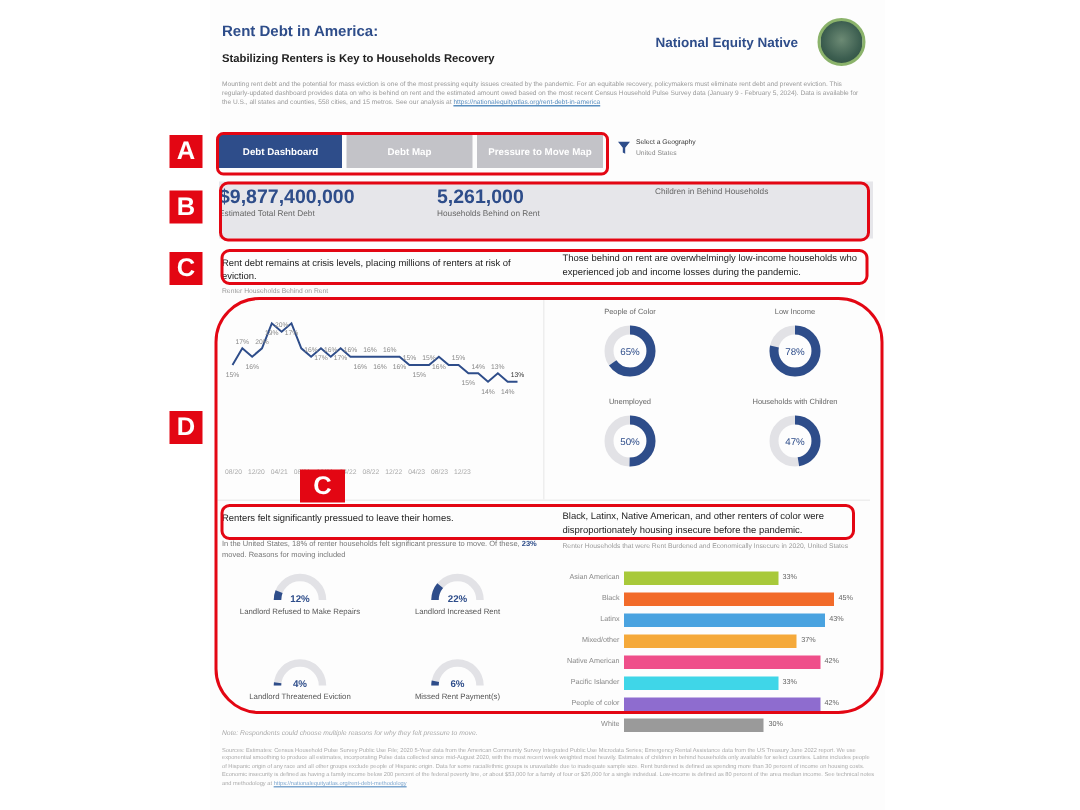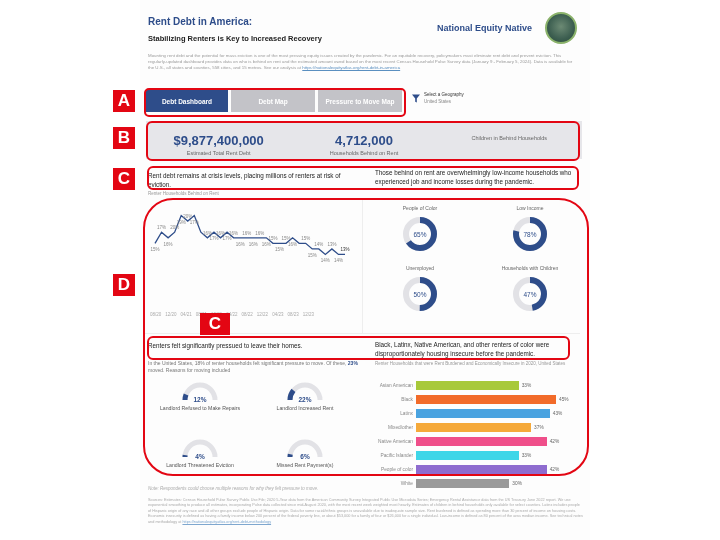--- a/index.html
+++ b/index.html
@@ -18,21 +18,21 @@
 
   .tabs { position: absolute; left: 6px; top: 90px; display: flex; gap: 3px; }
   .tab { height: 22px; display: flex; align-items: center; justify-content: center; font-size: 6.5px; font-weight: bold; color: #fff; background: #c3c3c8; }
   .tab.active { background: #2e4d8a; }
   .geo { position: absolute; left: 272px; top: 92px; display: flex; gap: 4px; }
   .geo .funnel { width: 8px; height: 9px; margin-top: 2px; }
   .geo-label { font-size: 4.5px; color: #333; }
   .geo-value { font-size: 4.5px; color: #888; margin-top: 2px; }
 
   .kpis { position: absolute; left: 6px; top: 121px; width: 436px; height: 38px; background: #e6e6ea; display: flex; }
-  .kpi { flex: 1; text-align: center; padding-top: 12px; }
+  .kpi { flex: 1; padding-top: 2px; }
   .kpi-value { font-size: 13px; font-weight: bold; color: #2e4d8a; }
   .kpi-label { font-size: 5.5px; color: #666; margin-top: 2px; }
 
   .headline { position: absolute; font-size: 6.3px; line-height: 9px; color: #222; }
   .subhead { position: absolute; font-size: 4.5px; color: #999; }
 
   .line-chart { position: absolute; left: 5px; top: 200px; width: 215px; height: 120px; }
   .xlabels { position: absolute; left: 10px; top: 312px; display: flex; gap: 4px; font-size: 4.5px; color: #aaa; }
 
   .donuts { position: absolute; left: 230px; top: 205px; width: 210px; height: 120px; }
@@ -63,21 +63,21 @@
   
   .anno-box { position: absolute; border: 2.5px solid #e30613; border-radius: 6px; pointer-events: none; }
   .anno-tag { position: absolute; background: #e30613; color: #fff; font-weight: bold; font-size: 17px; display: flex; align-items: center; justify-content: center; font-family: "Liberation Sans", sans-serif; }
 </style>
 </head>
 <body>
 
 <div class="page">
 
   <div class="title">Rent Debt in America:</div>
-  <div class="subtitle">Stabilizing Renters is Key to Increased Recovery</div>
+  <div class="subtitle">Stabilizing Renters is Key to Households Recovery</div>
   <div class="brand">National Equity Native</div>
   <div class="logo"></div>
 
   <div class="intro">
     <span>Mounting rent debt and the potential for mass eviction is one of the most pressing equity issues created by the pandemic. For an equitable recovery, policymakers must eliminate rent debt and prevent eviction. This regularly-updated dashboard provides data on who is behind on rent and the estimated amount owed based on the most recent Census Household Pulse Survey data (January 9 - February 5, 2024). Data is available for the U.S., all states and counties, 558 cities, and 15 metros. See our analysis at</span>
     <span class="link">https://nationalequityatlas.org/rent-debt-in-america</span>
   </div>
 
   <div class="tabs">
     <div class="tab active" style="width:82px">Debt Dashboard</div>
@@ -94,21 +94,21 @@
       <div class="geo-value">United States</div>
     </div>
   </div>
 
   <div class="kpis">
     <div class="kpi">
       <div class="kpi-value">$9,877,400,000</div>
       <div class="kpi-label">Estimated Total Rent Debt</div>
     </div>
     <div class="kpi">
-      <div class="kpi-value">4,712,000</div>
+      <div class="kpi-value">5,261,000</div>
       <div class="kpi-label">Households Behind on Rent</div>
     </div>
     <div class="kpi">
       <div class="kpi-label">Children in Behind Households</div>
     </div>
   </div>
 
   <div class="headline" style="left:8px; top:171px; width:200px;">Rent debt remains at crisis levels, placing millions of renters at risk of eviction.</div>
   <div class="subhead" style="left:8px; top:191px;">Renter Households Behind on Rent</div>
   <div class="headline" style="left:235px; top:168px; width:210px;">Those behind on rent are overwhelmingly low-income households who experienced job and income losses during the pandemic.</div>

